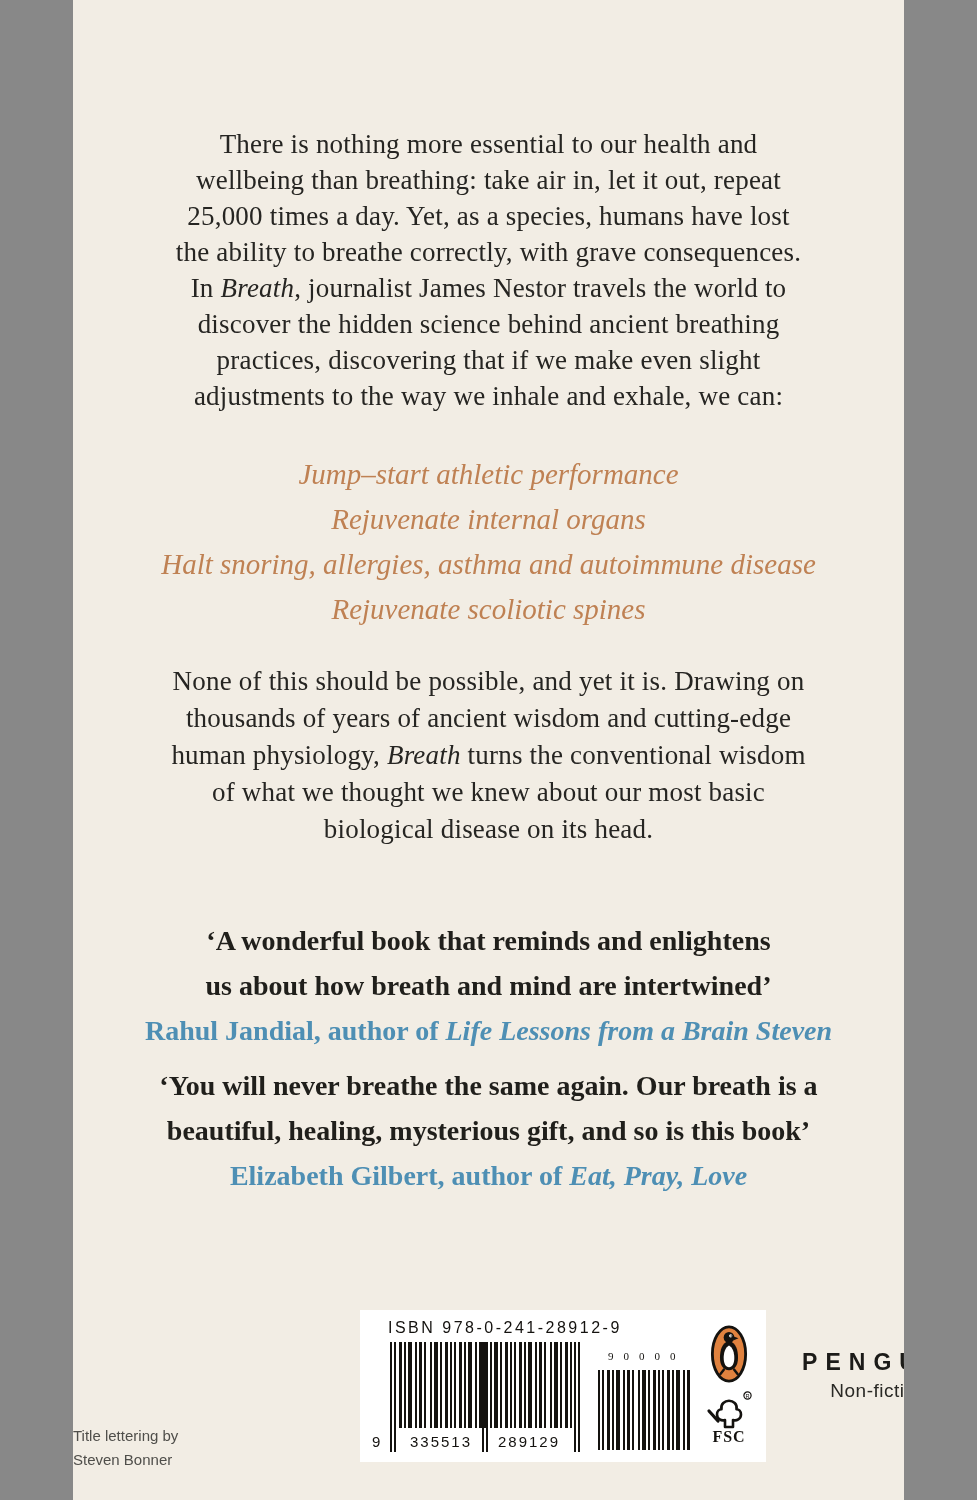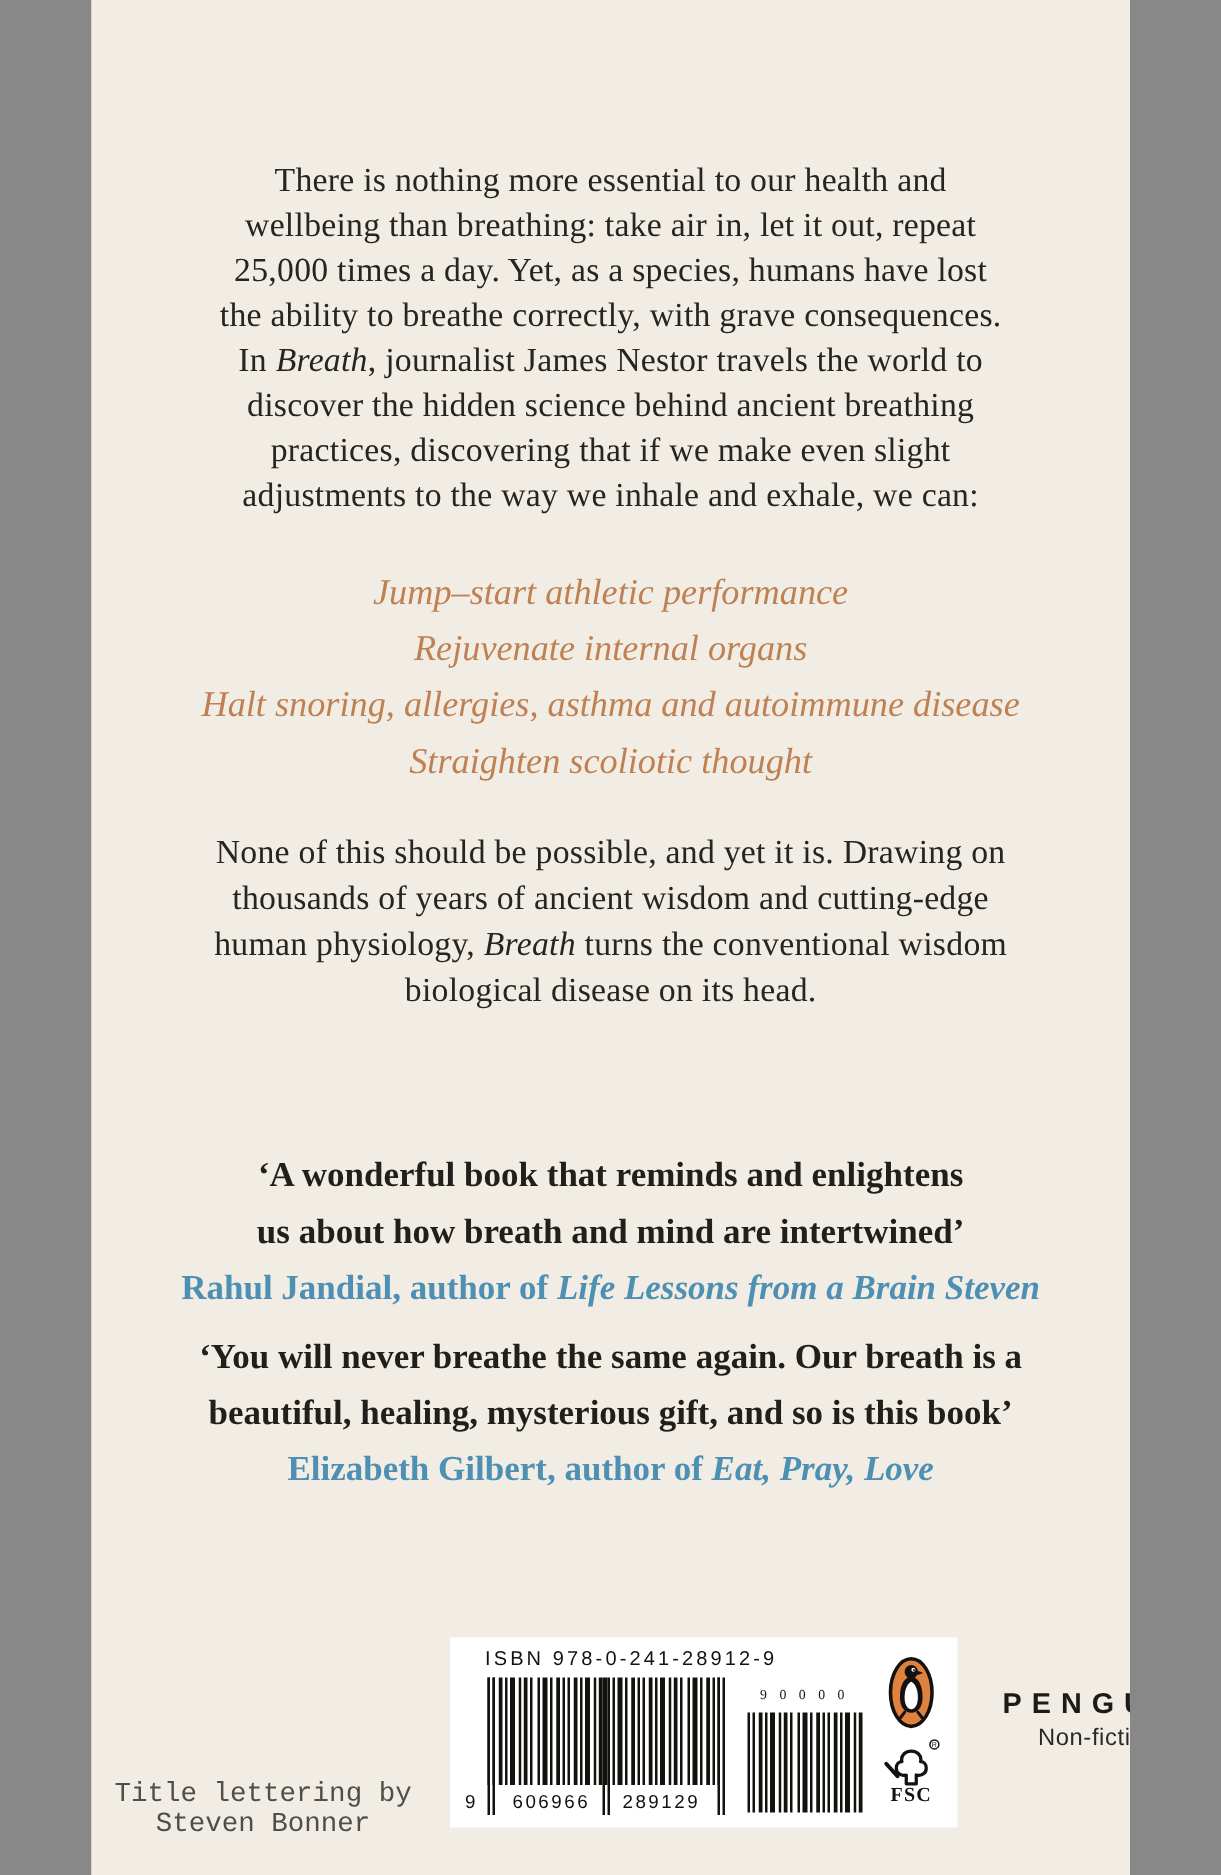--- a/index.html
+++ b/index.html
@@ -31,22 +31,22 @@
   .synopsis-bottom{top:663px;font-size:27px;line-height:37px;letter-spacing:.2px}
 
   .quote{position:absolute;left:0;width:100%;text-align:center;font-weight:bold}
   .quote-text{font-size:28px;line-height:45px;color:var(--quote-dark)}
   .quote-attr{font-size:28px;line-height:45px;color:var(--quote-blue)}
   .quote-attr em{font-style:italic}
   .quote1{top:918px}
   .quote2{top:1063px}
 
   .credit{
-    position:absolute;left:0;width:275px;top:1424px;text-align:center;
-    font-family:Liberation Mono, monospace;font-size:22px;line-height:24px;
+    position:absolute;left:0;width:275px;top:1424px;text-align:left;
+    font-family:Liberation Sans, sans-serif;font-size:15px;line-height:24px;
     color:var(--credit-gray);
   }
 
   .barcode-panel{
     position:absolute;left:287px;top:1310px;width:406px;height:152px;
     background:var(--panel-white);
   }
   .isbn-label{
     position:absolute;left:28px;top:9px;
     font-family:"Liberation Sans",sans-serif;font-size:16px;letter-spacing:2.5px;
@@ -96,27 +96,28 @@
       <div class="t-line"><span>In </span><em>Breath</em><span>, journalist James Nestor travels the world to</span></div>
       <div class="t-line"><span>discover the hidden science behind ancient breathing</span></div>
       <div class="t-line"><span>practices, discovering that if we make even slight</span></div>
       <div class="t-line"><span>adjustments to the way we inhale and exhale, we can:</span></div>
     </section>
 
   <section class="centered-block benefits">
       <div class="t-line"><span>Jump–start athletic performance</span></div>
       <div class="t-line"><span>Rejuvenate internal organs</span></div>
       <div class="t-line"><span>Halt snoring, allergies, asthma and autoimmune disease</span></div>
-      <div class="t-line"><span>Straighten scoliotic thought</span></div>
+      <div class="t-line"><span>Rejuvenate scoliotic spines</span></div>
     </section>
 
   <section class="centered-block synopsis-bottom">
       <div class="t-line"><span>None of this should be possible, and yet it is. Drawing on</span></div>
       <div class="t-line"><span>thousands of years of ancient wisdom and cutting-edge</span></div>
       <div class="t-line"><span>human physiology, </span><em>Breath</em><span> turns the conventional wisdom</span></div>
+      <div class="t-line"><span>of what we thought we knew about our most basic</span></div>
       <div class="t-line"><span>biological disease on its head.</span></div>
     </section>
 
   <section class="quote quote1">
     <div class="quote-text">
         <div class="t-line"><span>‘A wonderful book that reminds and enlightens</span></div>
         <div class="t-line"><span>us about how breath and mind are intertwined’</span></div>
       </div>
     <div class="quote-attr"><span>Rahul Jandial, author of </span><em>Life Lessons from a Brain Steven</em></div>
   </section>
@@ -179,21 +180,21 @@
           <i style="left: 184px; width: 2px; height: 86px;"></i>
           <i style="left: 0px; width: 2px; height: 110px;"></i>
           <i style="left: 4px; width: 2px; height: 110px;"></i>
           <i style="left: 92px; width: 2px; height: 110px;"></i>
           <i style="left: 96px; width: 2px; height: 110px;"></i>
           <i style="left: 184px; width: 2px; height: 110px;"></i>
           <i style="left: 188px; width: 2px; height: 110px;"></i>
         </div>
       <div class="ean-digits">
         <span class="ean-digit-left">9</span>
-        <span class="ean-digit-g1">606966</span>
+        <span class="ean-digit-g1">335513</span>
         <span class="ean-digit-g2">289129</span>
       </div>
     </div>
 
     <div class="supp">
       <div class="supp-digits">90000</div>
       <div class="bars" id="supp-bars">
           <i style="left: 0px; width: 2px; height: 80px;"></i>
           <i style="left: 4px; width: 2px; height: 80px;"></i>
           <i style="left: 9px; width: 3px; height: 80px;"></i>

